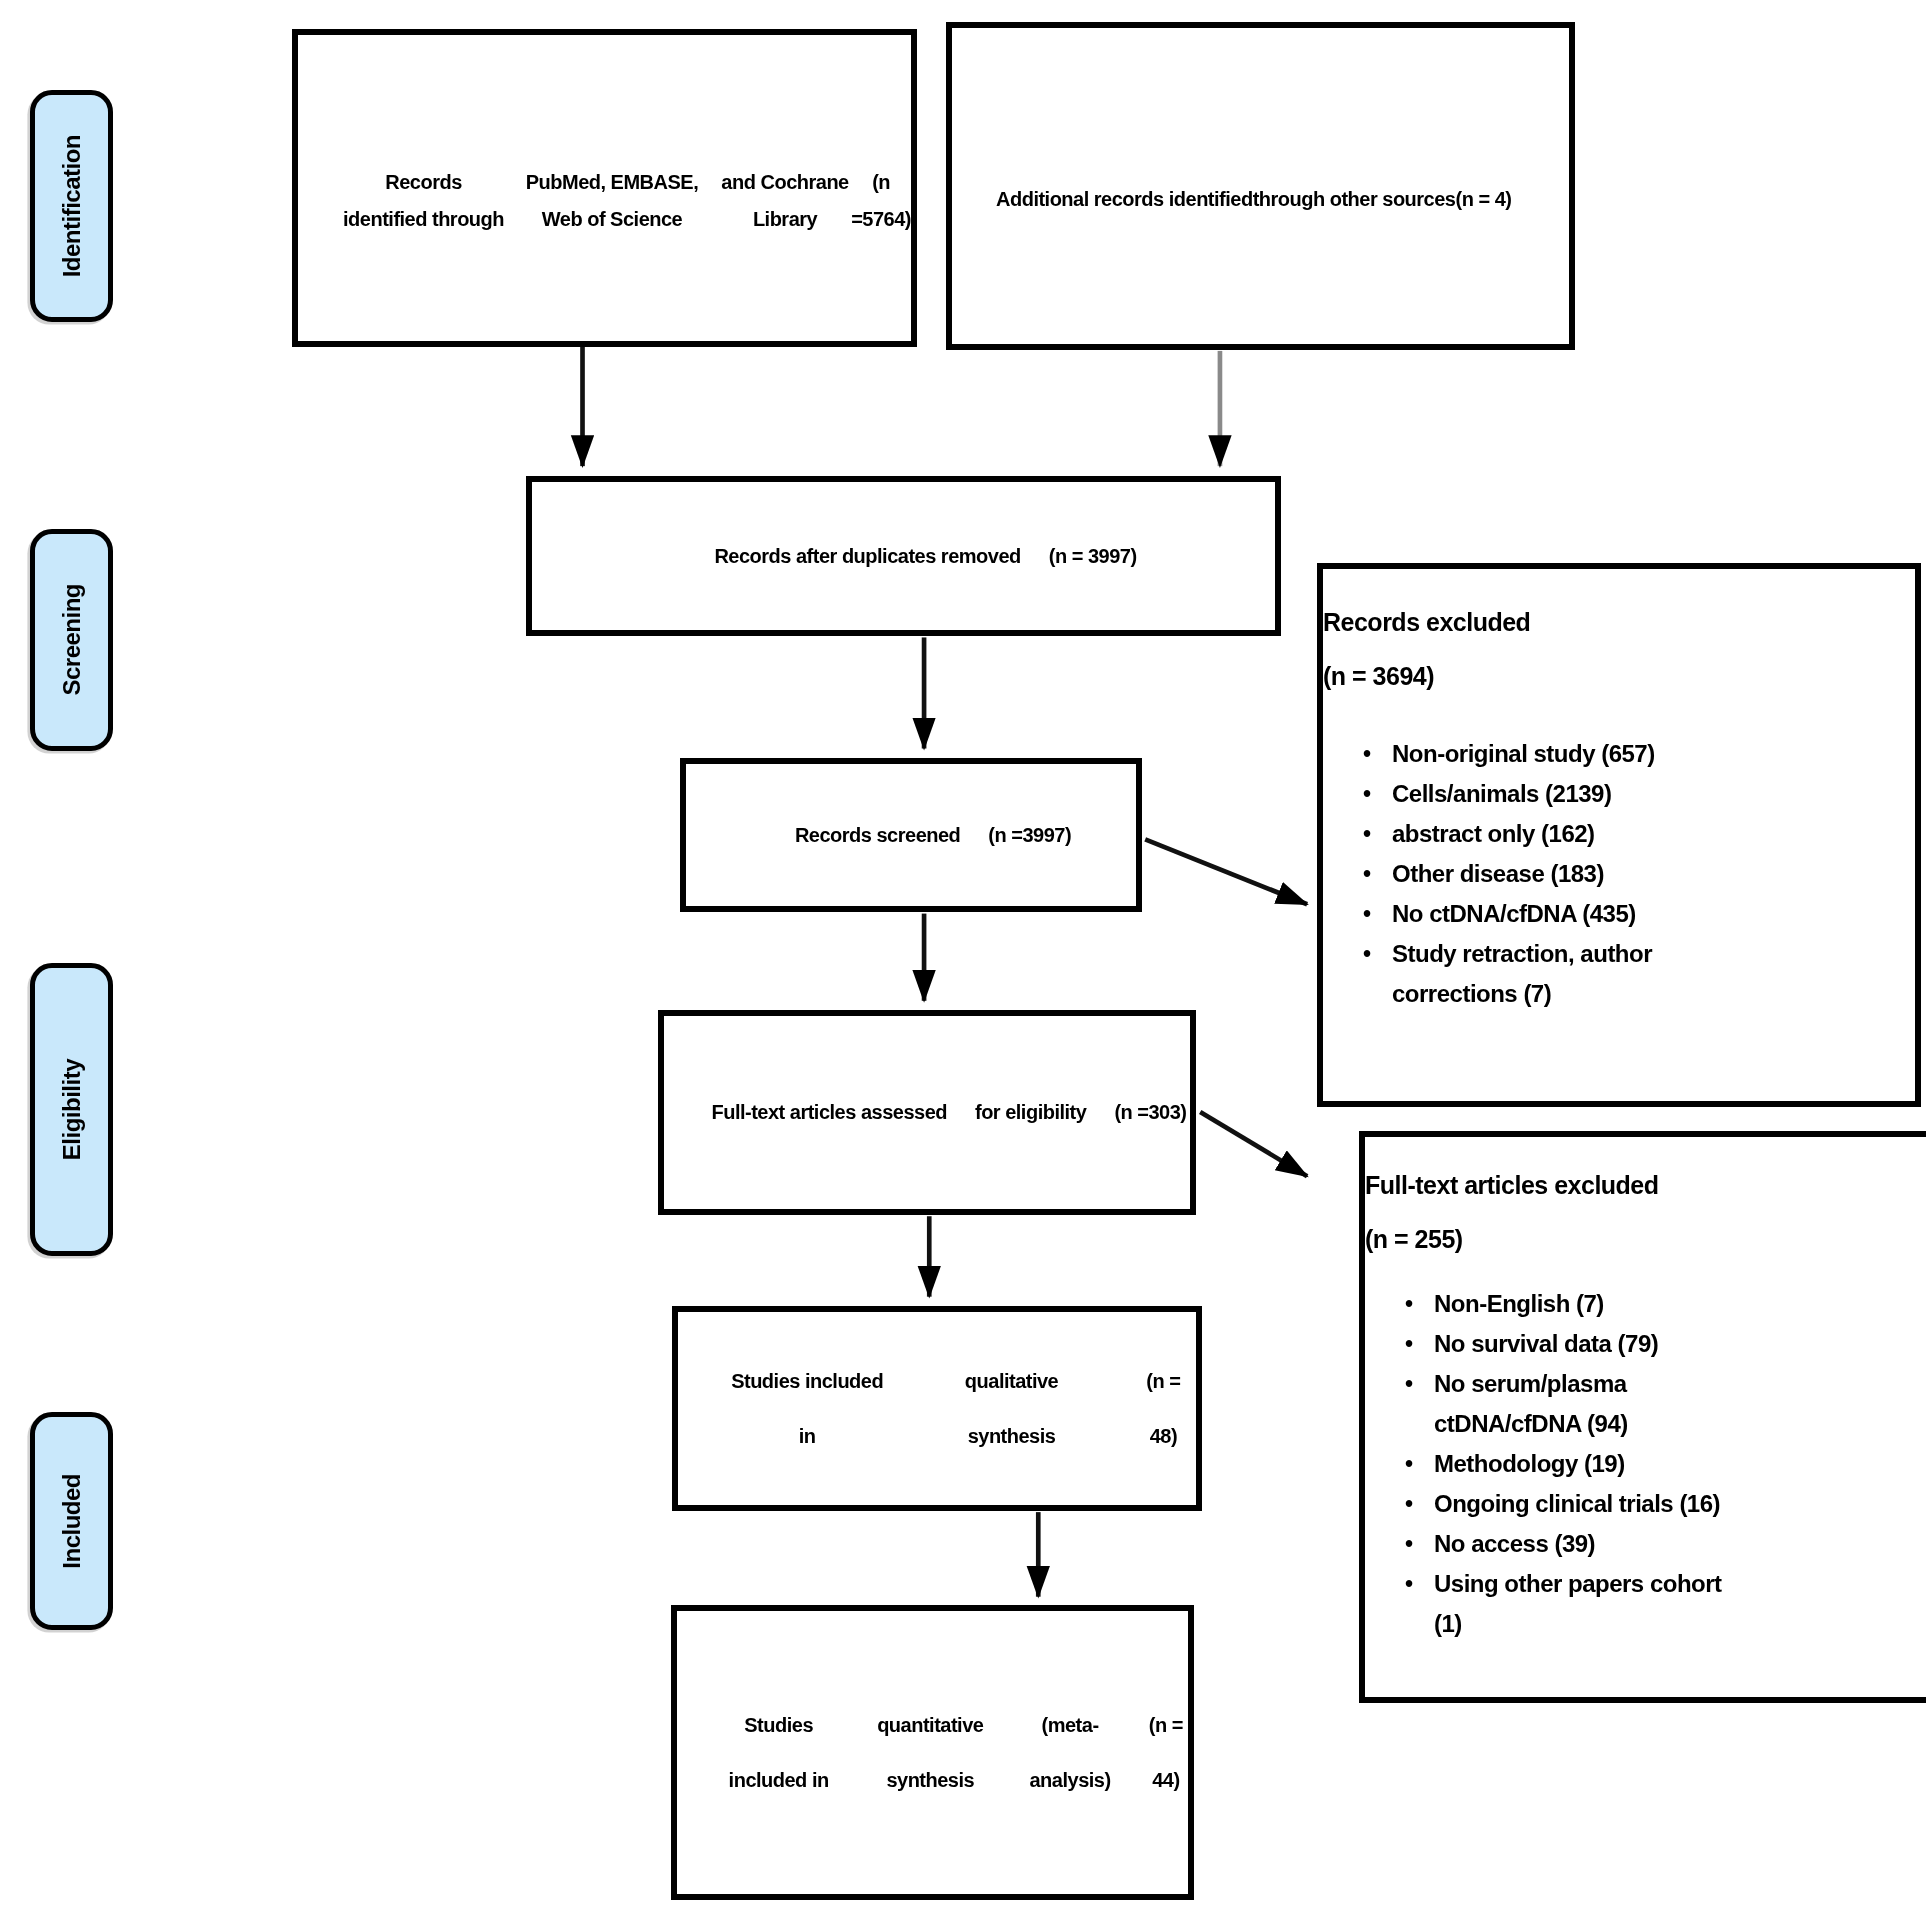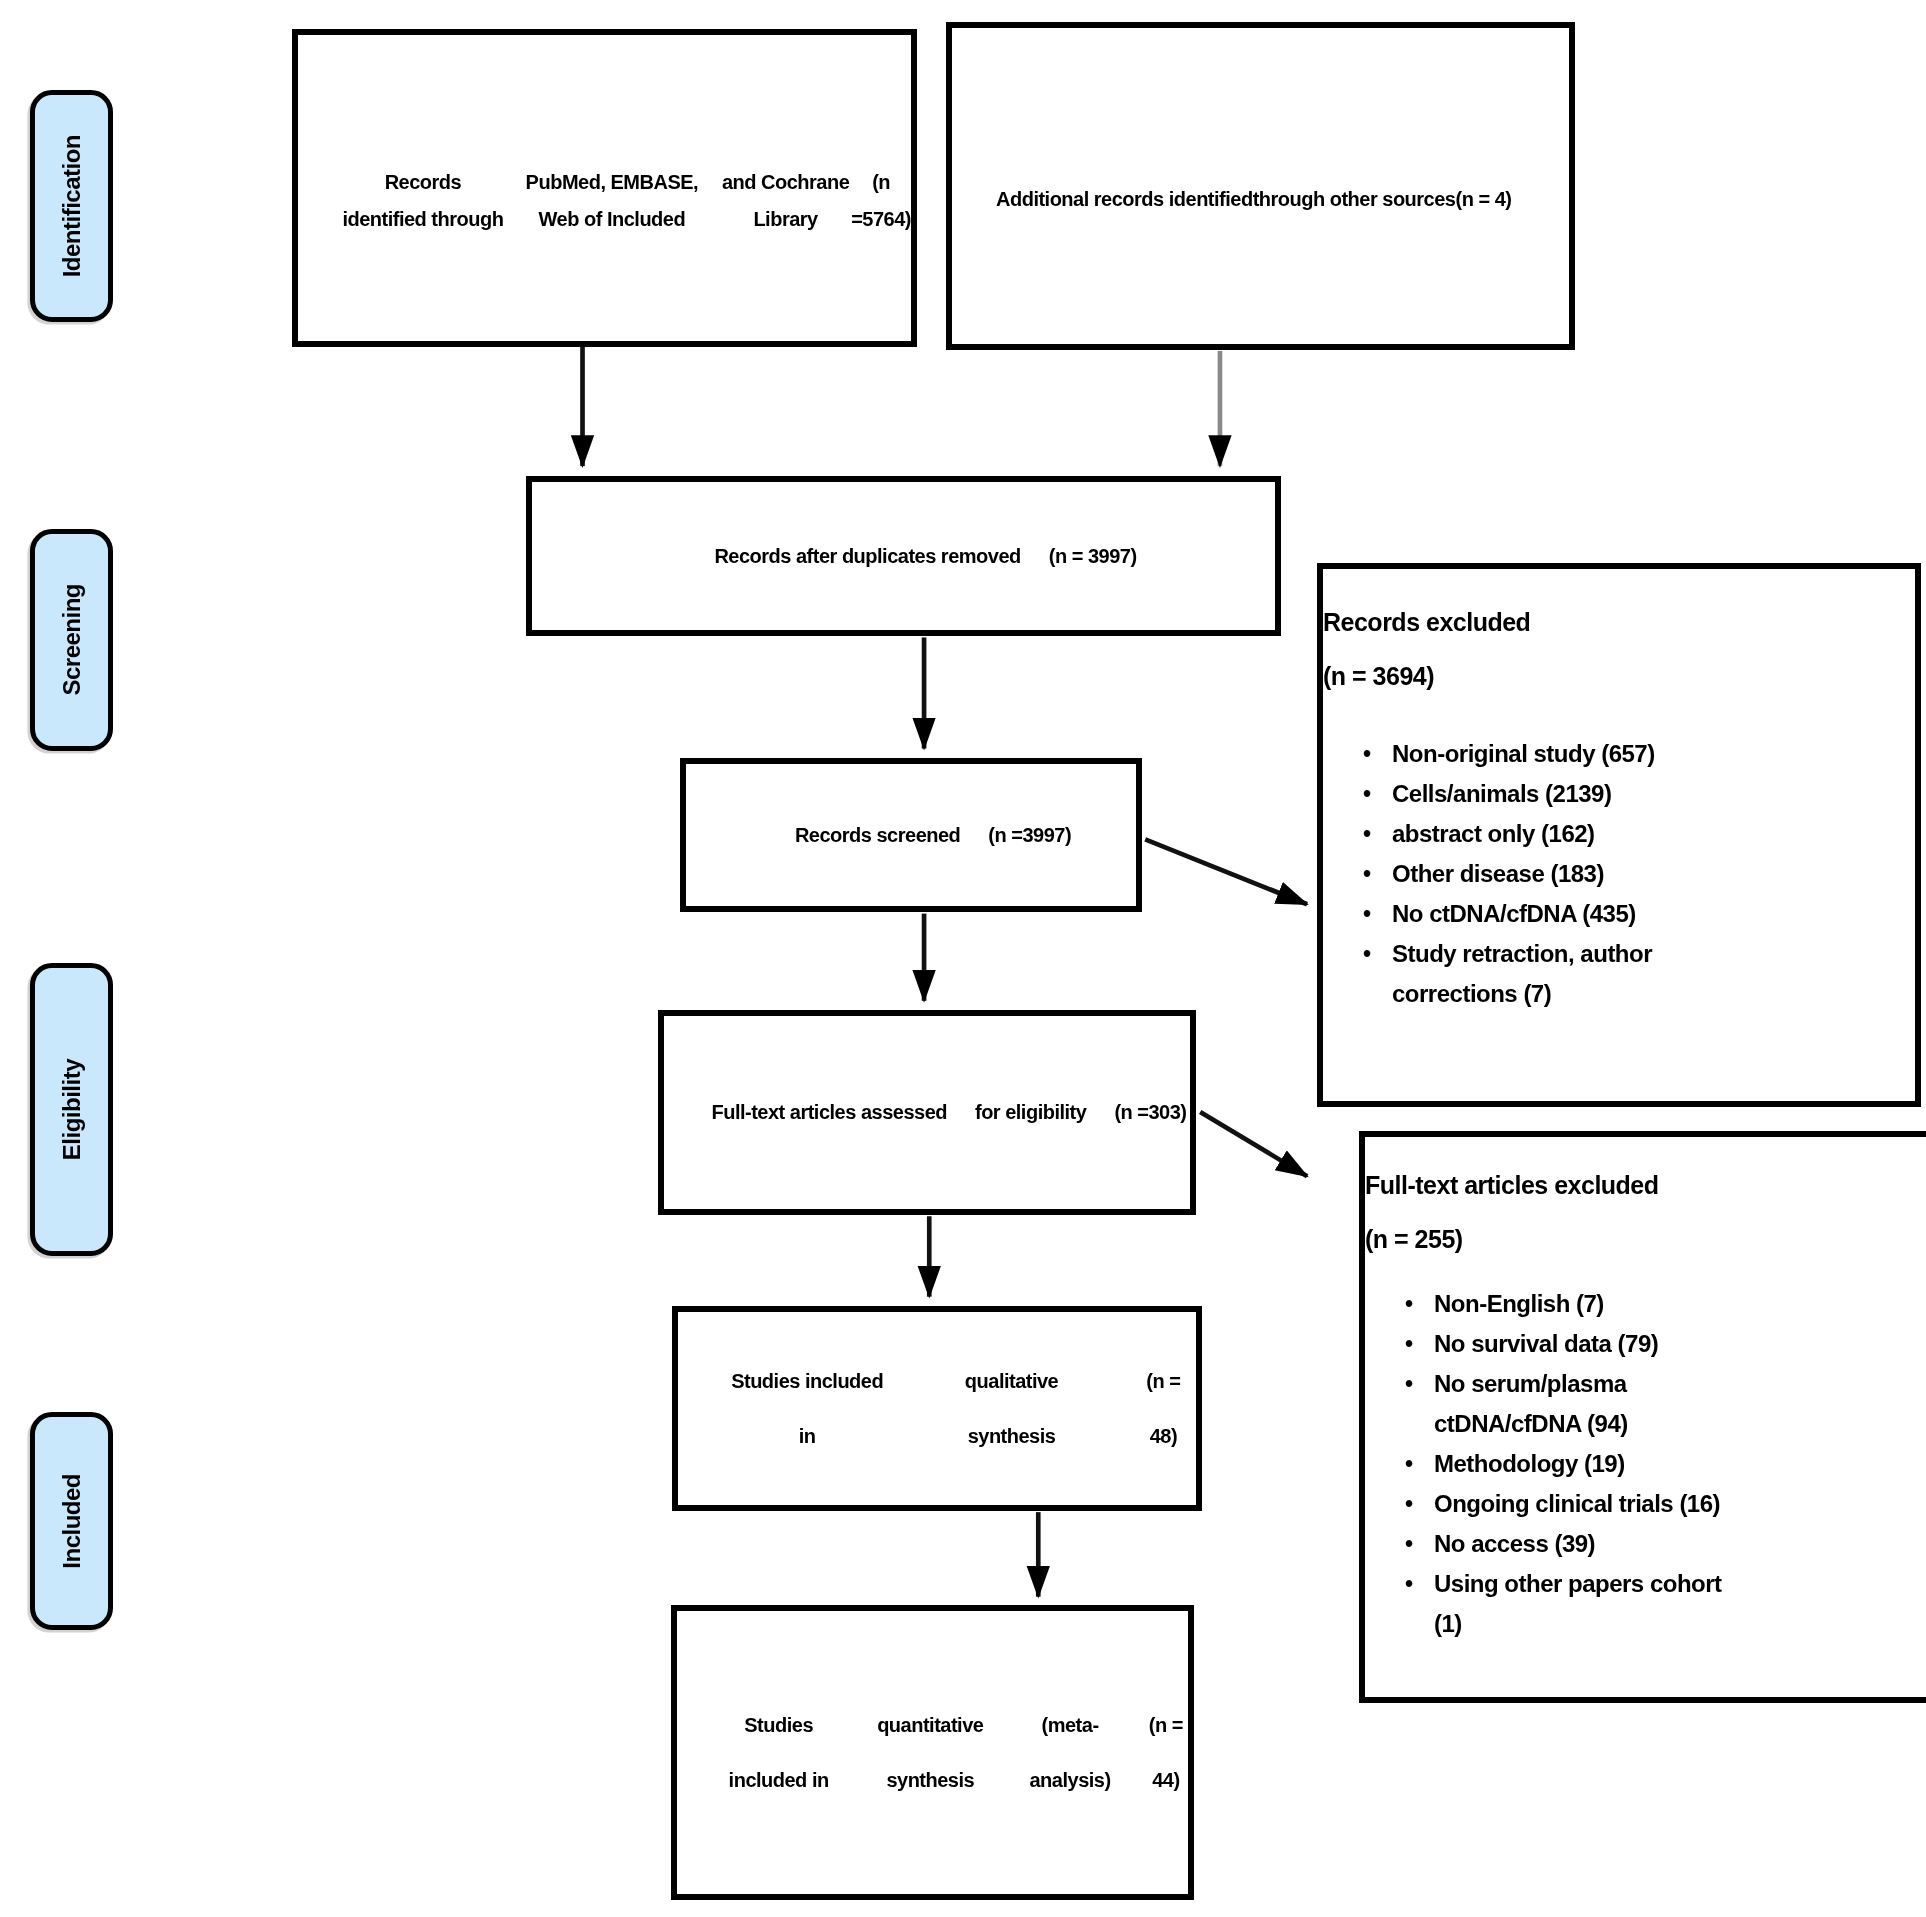--- a/index.html
+++ b/index.html
@@ -99,21 +99,21 @@
   </div>
   <div class="stage stage-eligibility">
     <span class="stage-text">Eligibility</span>
   </div>
   <div class="stage stage-included">
     <span class="stage-text">Included</span>
   </div>
 
   <div class="fbox b1">
     <div class="line">Records identified through</div>
-    <div class="line">PubMed, EMBASE, Web of Included</div>
+    <div class="line">PubMed, EMBASE, Web of Science</div>
     <div class="line">and Cochrane Library</div>
     <div class="line">(n =5764)</div>
   </div>
 
   <div class="fbox b2">
     <div class="line">Additional records identified</div>
     <div class="line">through other sources</div>
     <div class="line">(n = 4)</div>
   </div>
 

